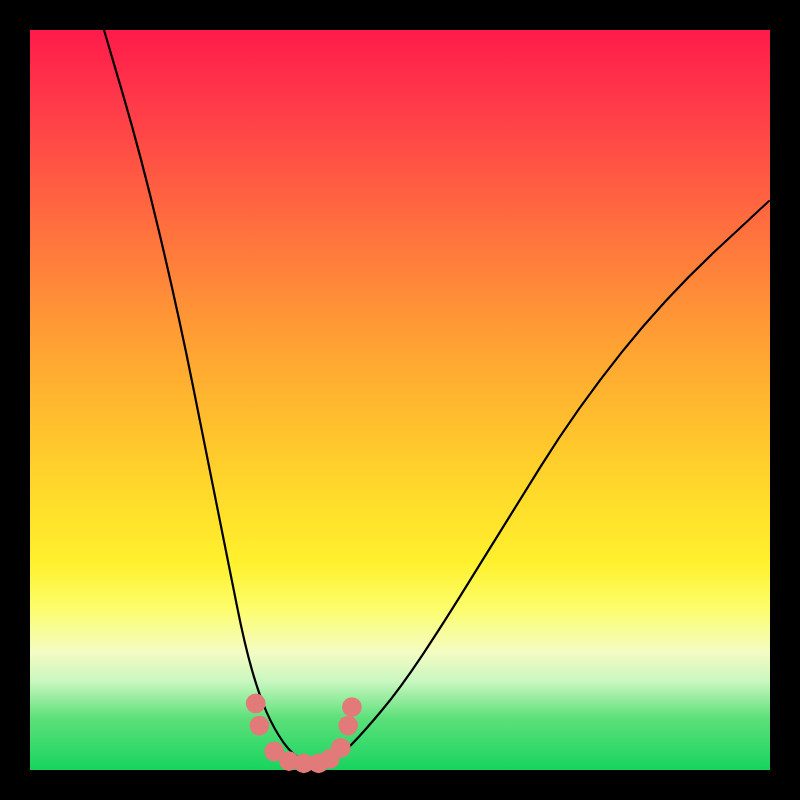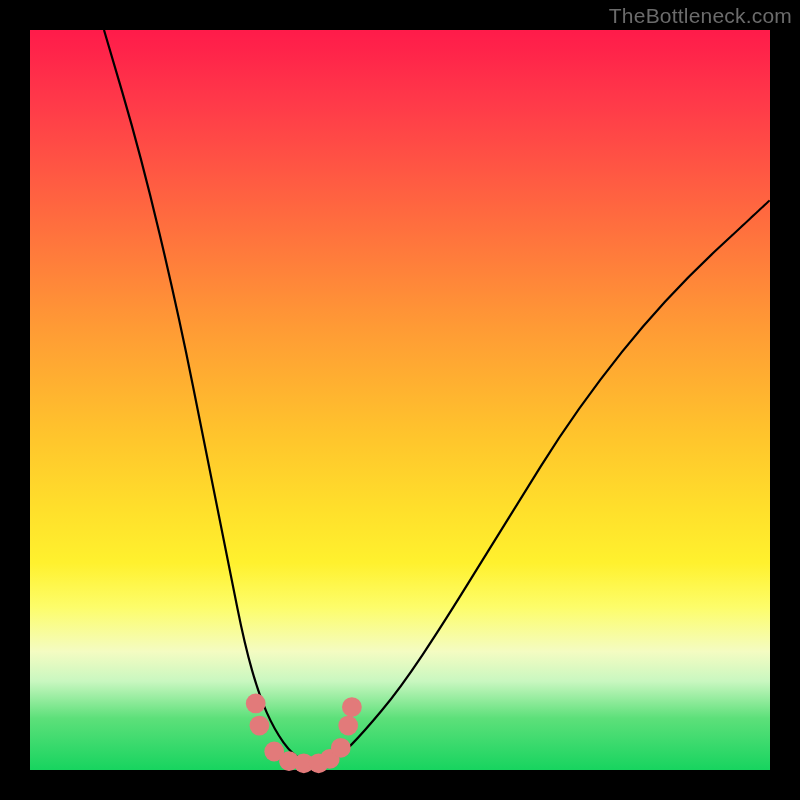--- a/index.html
+++ b/index.html
@@ -83,14 +83,13 @@
           <circle cx="259.0" cy="731.1" r="9.884" class="raw-point"></circle>
           <circle cx="273.8" cy="733.3" r="9.884" class="raw-point"></circle>
           <circle cx="288.6" cy="733.3" r="9.884" class="raw-point"></circle>
           <circle cx="299.7" cy="728.9" r="9.884" class="raw-point"></circle>
           <circle cx="310.8" cy="717.8" r="9.884" class="raw-point"></circle>
           <circle cx="318.2" cy="695.6" r="9.884" class="raw-point"></circle>
           <circle cx="321.9" cy="677.1" r="9.884" class="raw-point"></circle>
         </g>
     </svg>
   </div>
-  <div class="watermark">TheBottleneck.com</div>
 </div>
 
 </body></html>

